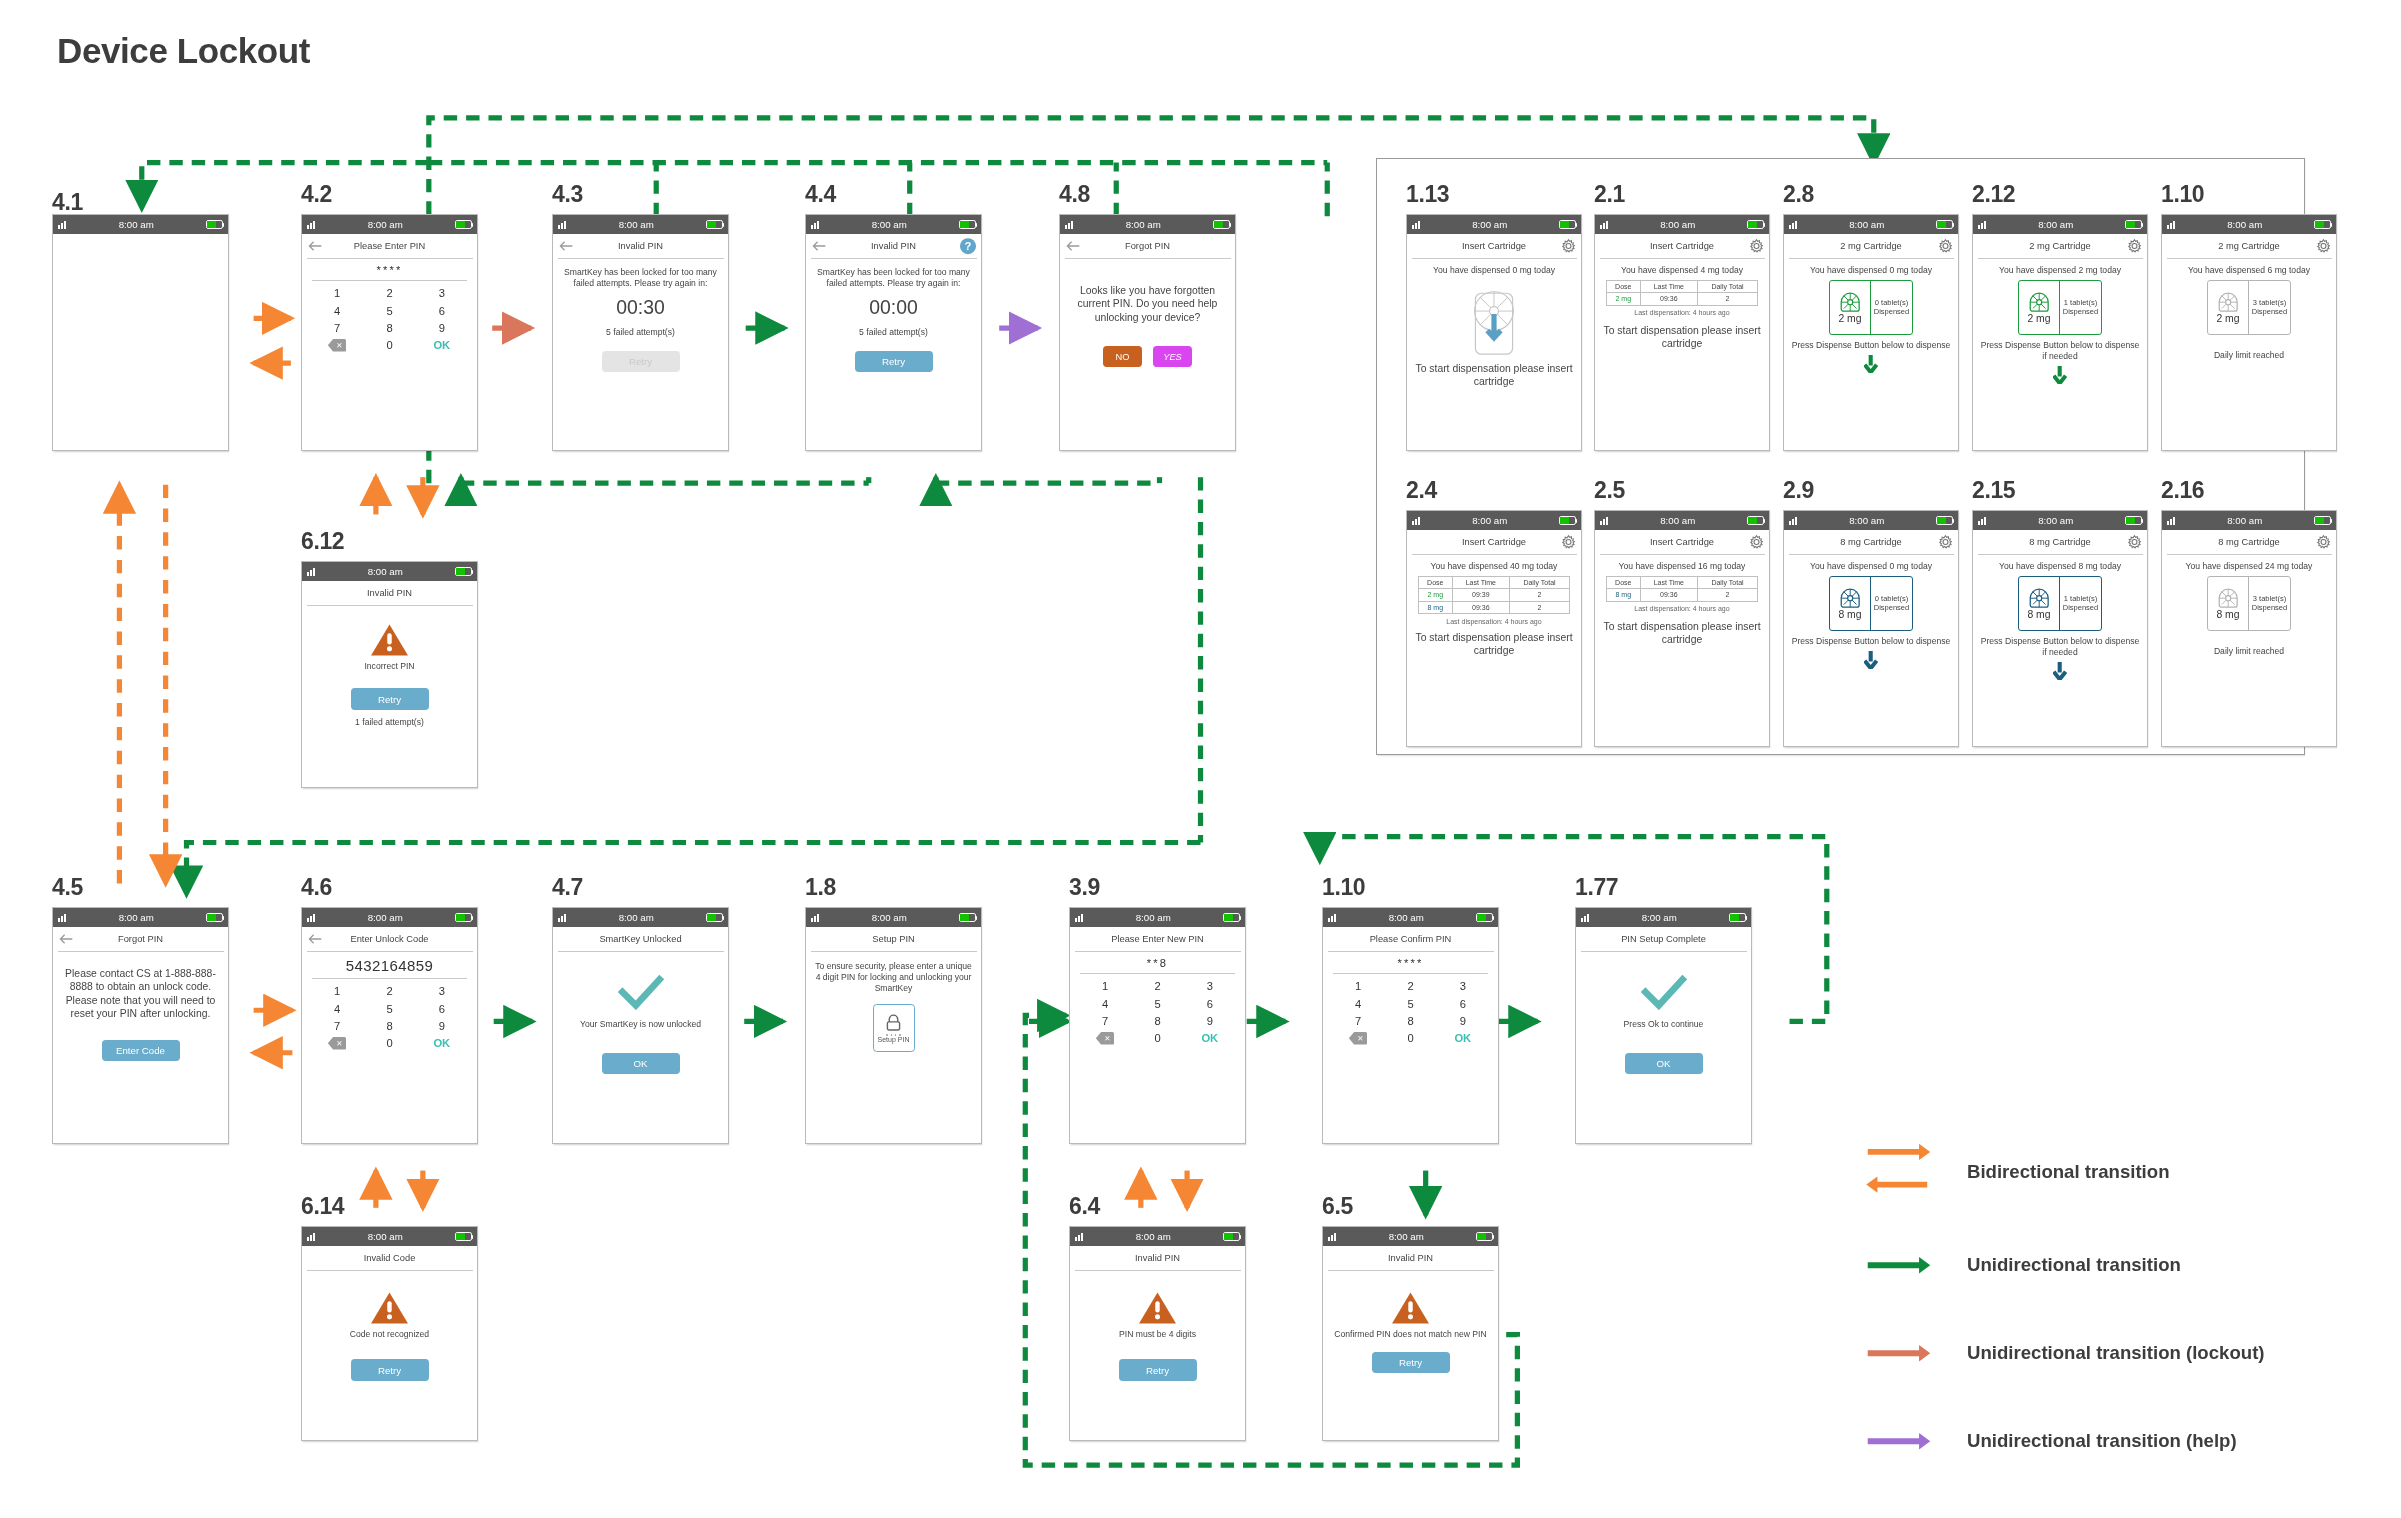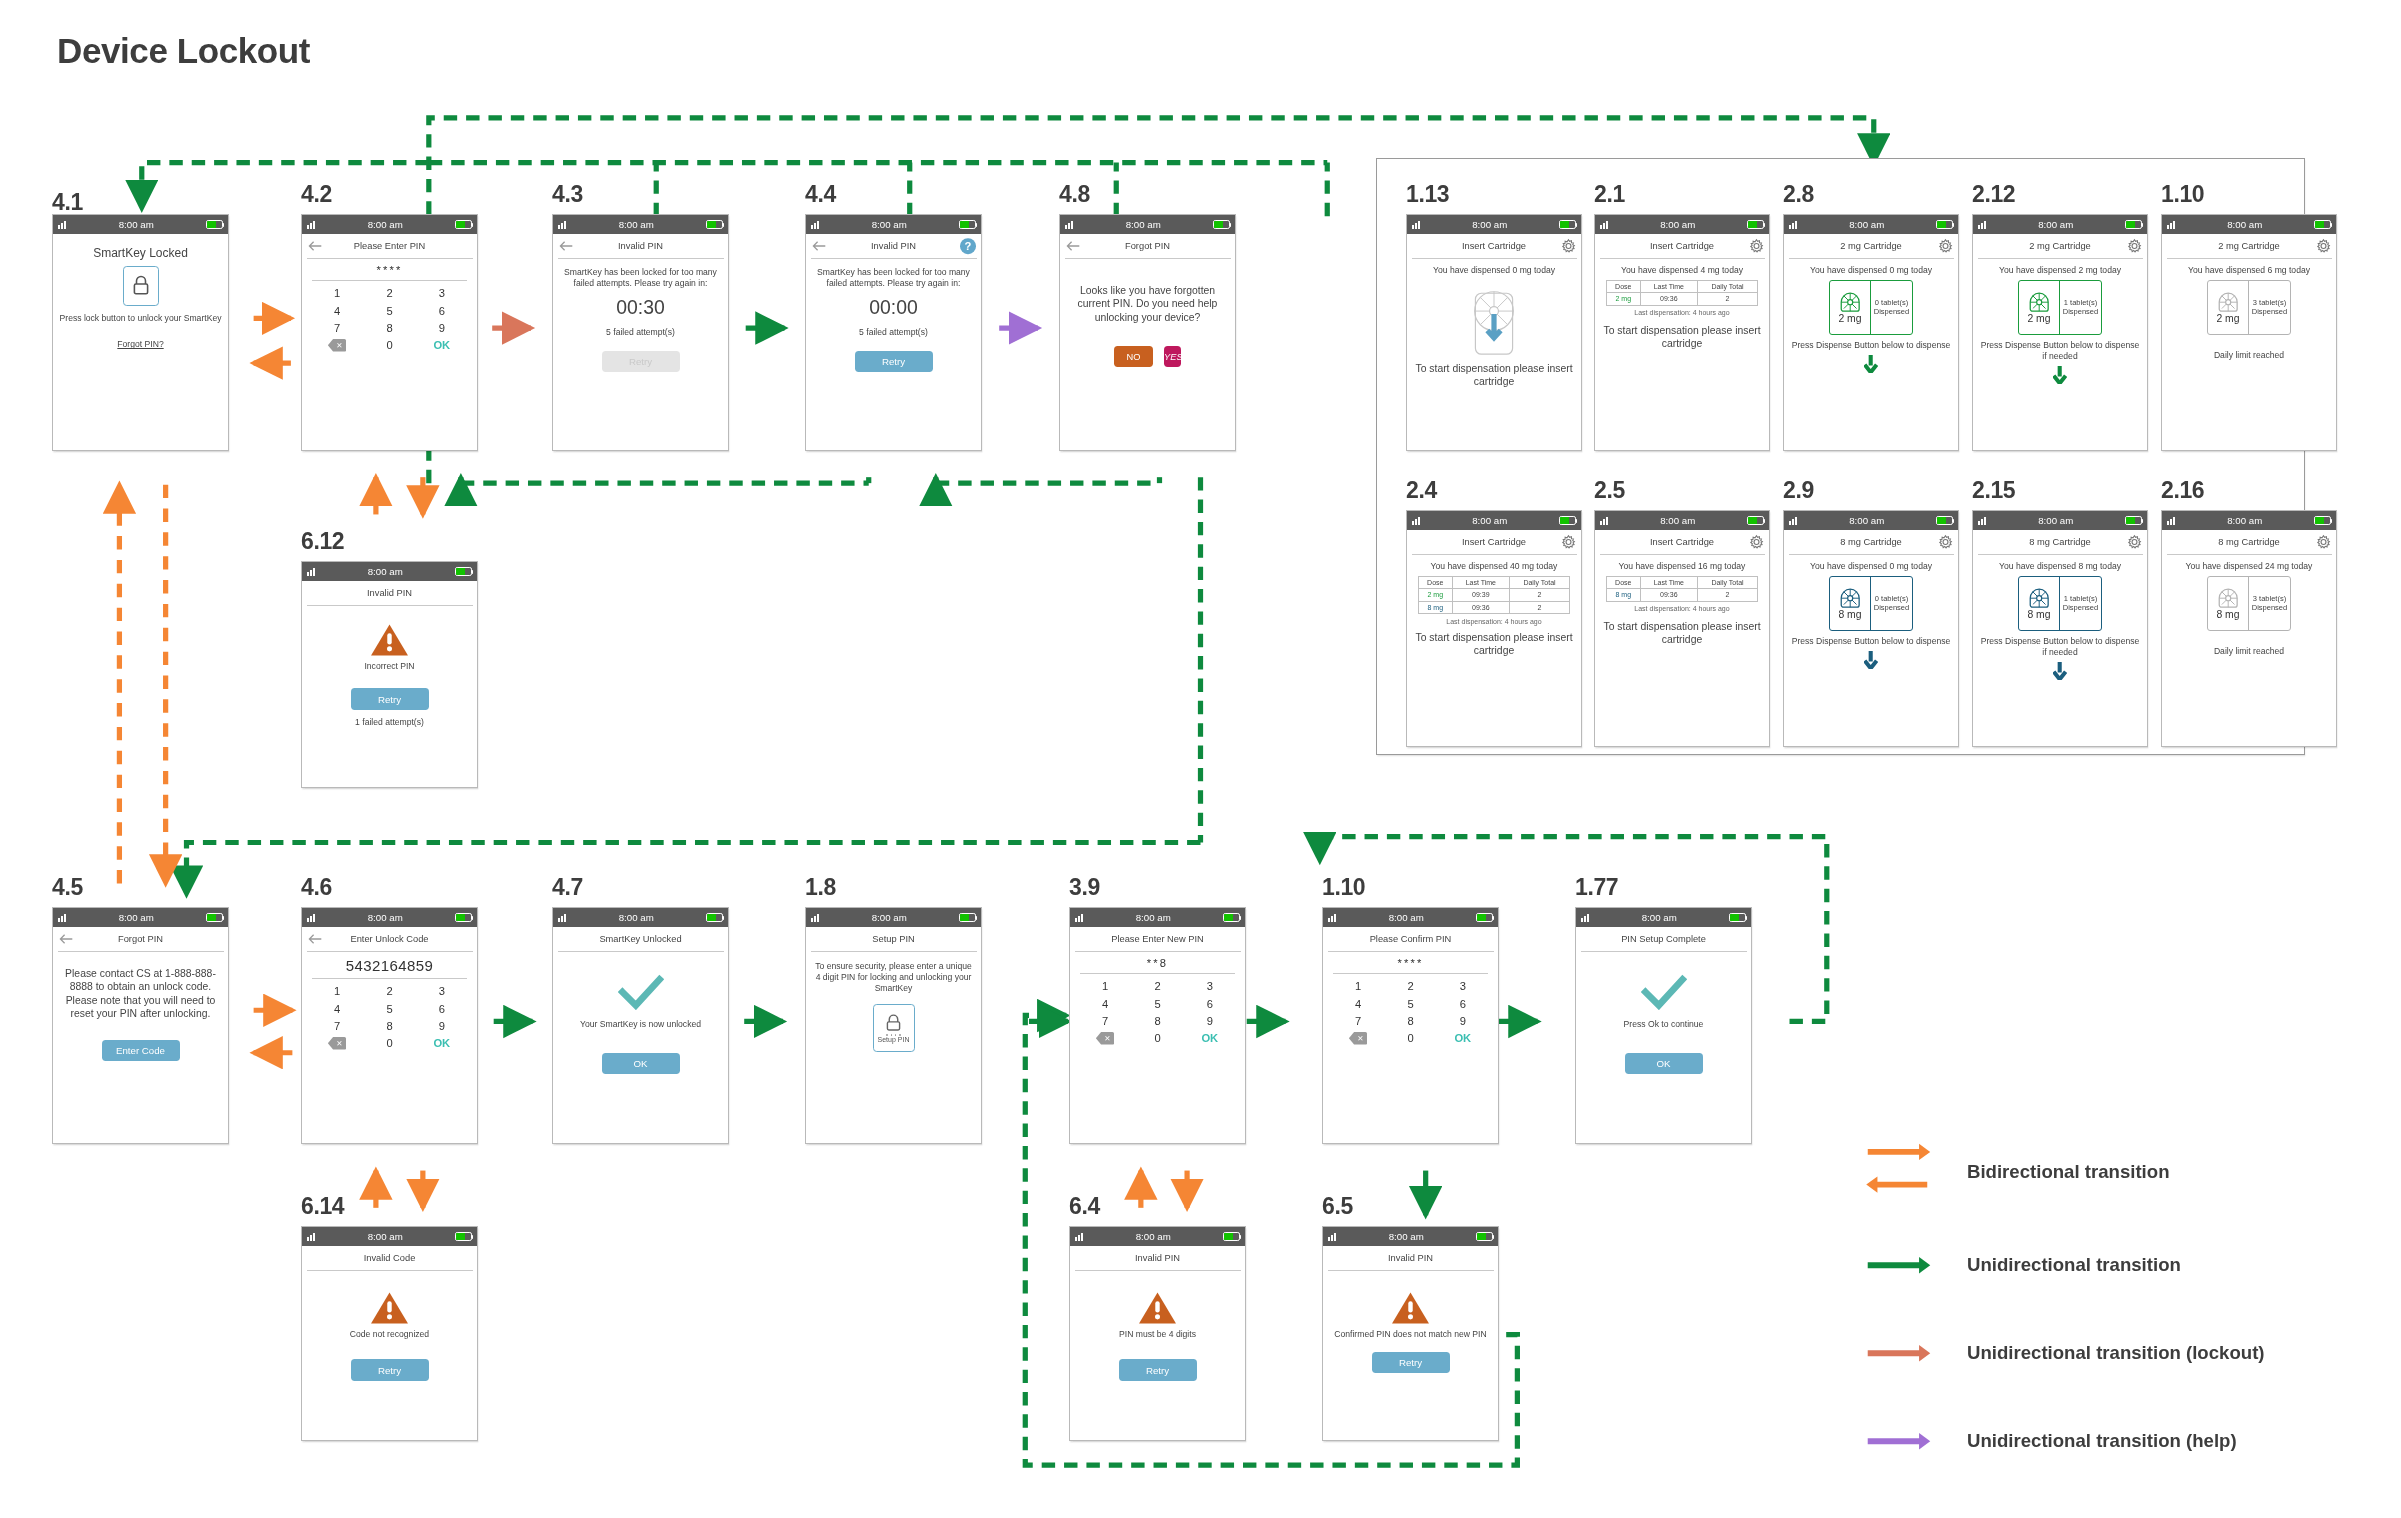--- a/index.html
+++ b/index.html
@@ -45,21 +45,21 @@
 
   .body { padding:3.7px 6px 0; text-align:center; }
   .ctext { font-size:8.6px; color:#444; line-height:1.28; }
   .ctext.big { font-size:10.4px; }
   .ctext.xbig { font-size:11.6px; line-height:1.25; }
 
   .btn { display:inline-block; background:#6aaccb; color:#fff; border-radius:3.7px;
     font-size:9.7px; padding:5.2px 0; width:78px; text-align:center; }
   .btn.disabled { background:#e4e4e4; color:#c9c9c9; }
   .btn.no { background:#c8601f; width:39px; padding:5.2px 0; font-size:9.3px; }
-  .btn.yes { background:#be185d; width:17px; padding:5.2px 0; font-size:9.3px;font-style:italic; }
+  .btn.yes { background:#d946ef; width:39px; padding:5.2px 0; font-size:9.3px;font-style:italic; }
 
   
   .pinfield { font-size:11.2px; letter-spacing:2.2px; color:#333; padding:5.2px 0 3.7px;
     text-align:center; }
   .pinfield.code { font-size:15px; letter-spacing:0.4px; font-weight:normal; }
   .pinrule { height:0.7px; background:#c9c9c9; margin:0 10.4px 3.7px; }
   .keypad { display:grid; grid-template-columns:repeat(3,1fr); row-gap:5.2px;
     padding:3px 9px 0; }
   .keypad div { font-size:11.2px; color:#333; text-align:center; }
   .keypad .ok { color:#3bbfb2; font-weight:bold; }
@@ -210,31 +210,20 @@
     <div class="statusbar">
       <span class="sig">
           <i></i>
           <i></i>
           <i></i>
         </span>
       <span class="sb-time">8:00 am</span>
       <span class="batt">
           <i></i>
         </span>
-    </div>
-    <div class="body" style="padding-top:12px;">
-      <div class="ctext xbig" style="font-size:12px;">SmartKey Locked</div>
-      <div class="locktile">
-        <svg viewBox="0 0 24 28" width="18" height="21">
-          <path d="M6 12 V8 a6 6 0 0 1 12 0 v4" fill="none" stroke="#555" stroke-width="2.1"></path>
-          <rect x="3.2" y="12" width="17.6" height="13" rx="2" fill="none" stroke="#555" stroke-width="2.1"></rect>
-        </svg>
-      </div>
-      <div class="ctext" style="margin-top:7.5px;">Press lock button to unlock your SmartKey</div>
-      <div class="ctext" style="margin-top:15px; text-decoration:underline;">Forgot PIN?</div>
     </div>
   </div>
 
   <div class="scr-label" style="left:301px; top:181px;">4.2</div>
   <div class="screen tall" style="left:301px; top:214px;">
     <div class="statusbar">
       <span class="sig">
           <i></i>
           <i></i>
           <i></i>

